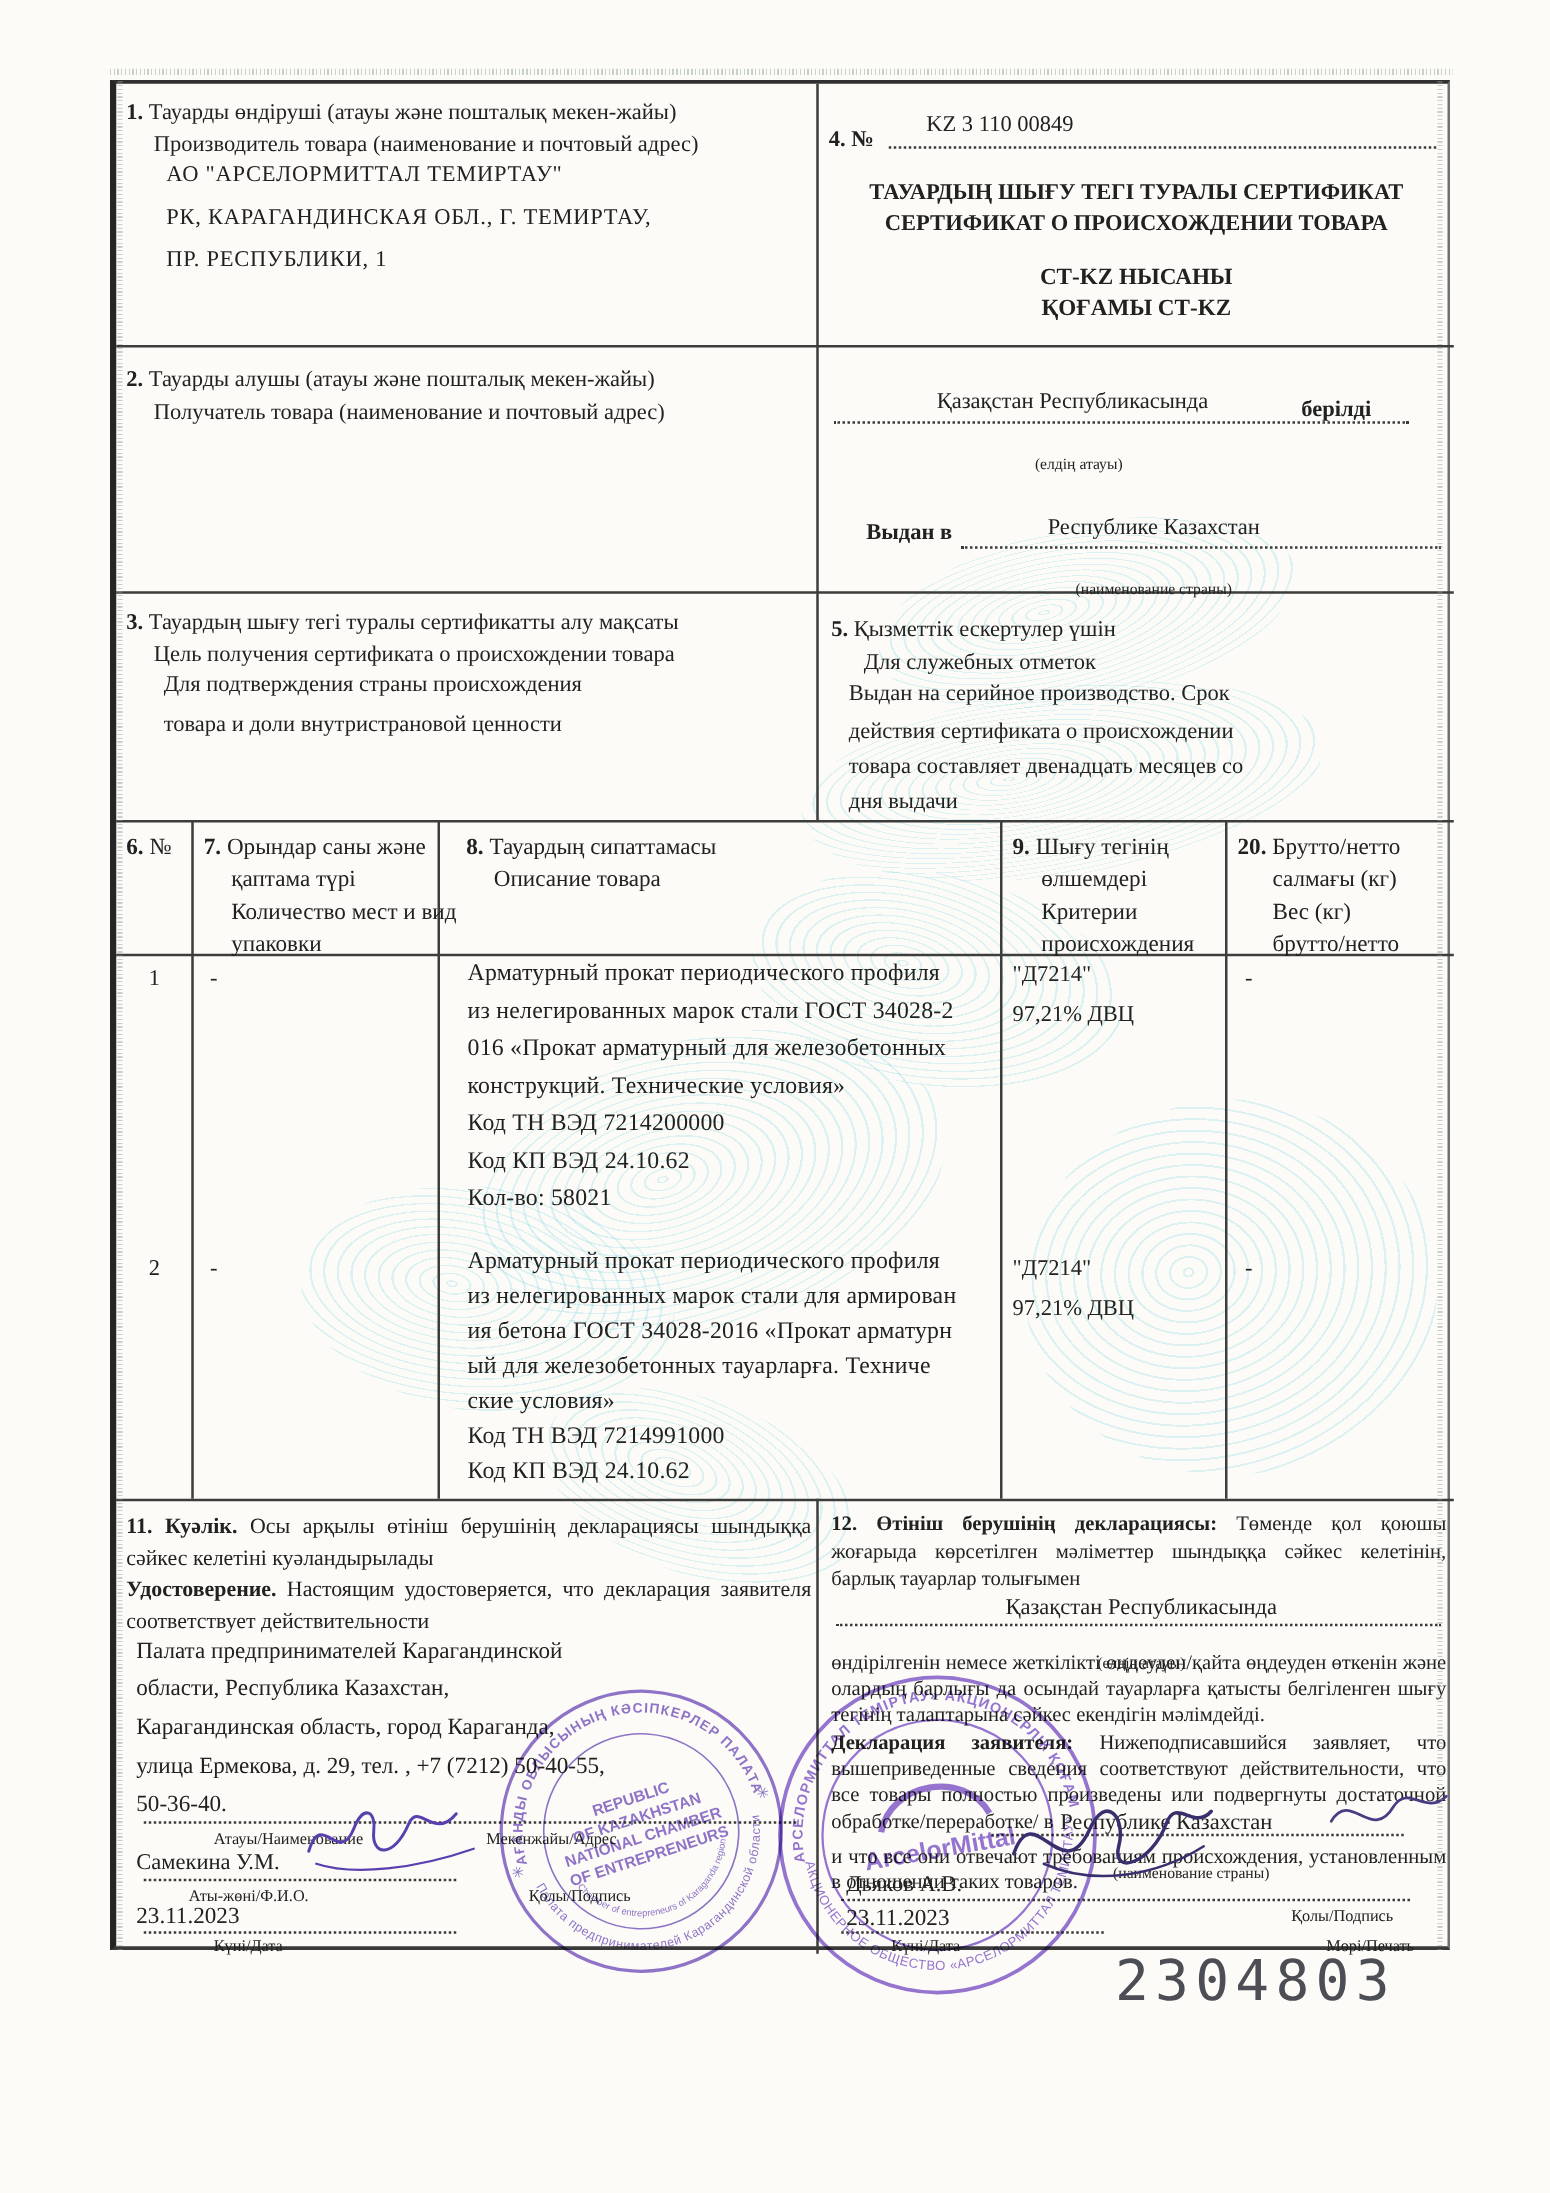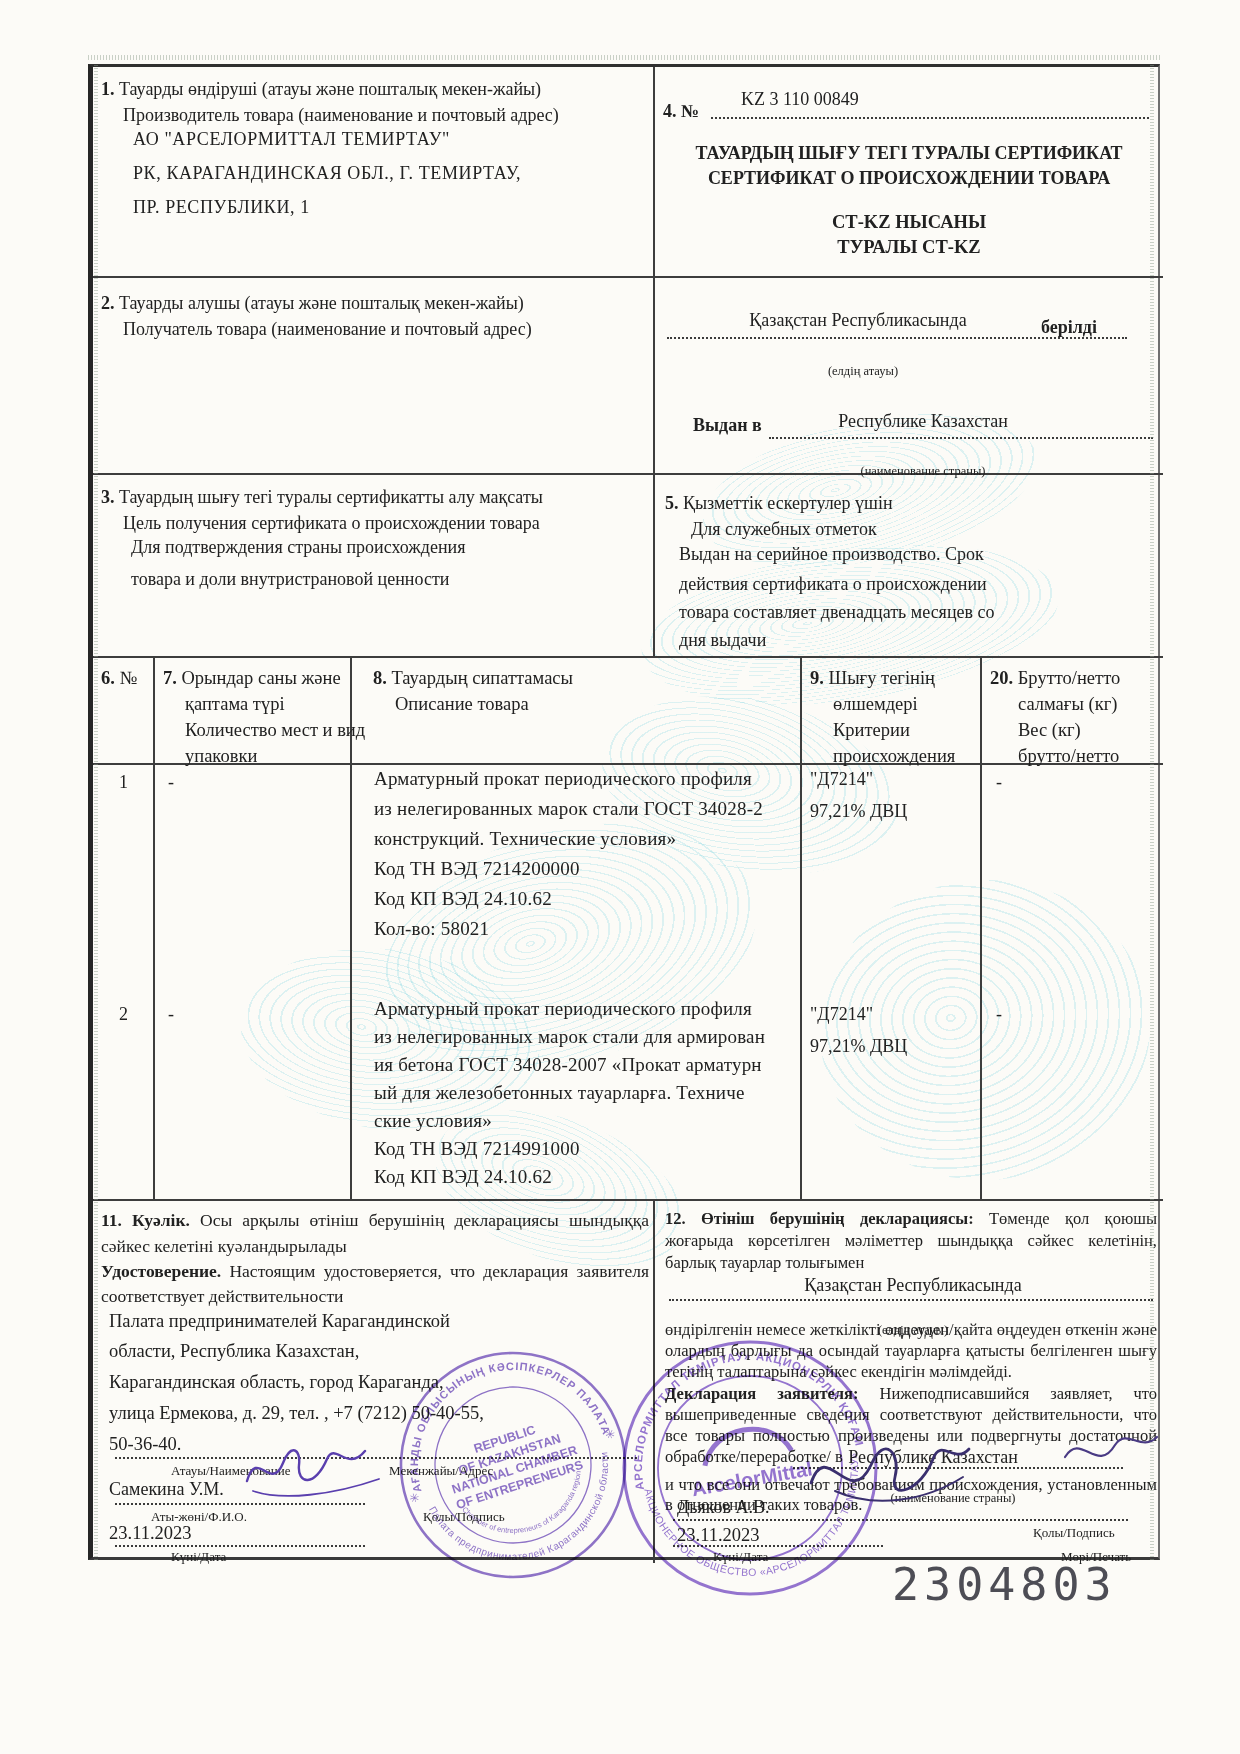--- a/index.html
+++ b/index.html
@@ -78,21 +78,21 @@
   <div class="a nw f19" style="left:40px;top:62px;letter-spacing:.6px">АО "АРСЕЛОРМИТТАЛ ТЕМИРТАУ"</div>
   <div class="a nw f19" style="left:40px;top:96px;letter-spacing:.6px">РК, КАРАГАНДИНСКАЯ ОБЛ., Г. ТЕМИРТАУ,</div>
   <div class="a nw f19" style="left:40px;top:130px;letter-spacing:.6px">ПР. РЕСПУБЛИКИ, 1</div>
 
   <div class="a nw f19 b" style="left:570px;top:34px">4. №</div>
   <div class="a nw f19" style="left:648px;top:22px">KZ 3 110 00849</div>
   <div class="dot" style="left:618px;top:50px;width:438px"></div>
   <div class="a f19 b ctr nw" style="left:566px;top:76px;width:500px">ТАУАРДЫҢ ШЫҒУ ТЕГІ ТУРАЛЫ СЕРТИФИКАТ</div>
   <div class="a f19 b ctr nw" style="left:566px;top:101px;width:500px">СЕРТИФИКАТ О ПРОИСХОЖДЕНИИ ТОВАРА</div>
   <div class="a f18 b ctr nw" style="left:566px;top:145px;width:500px">СТ-KZ НЫСАНЫ</div>
-  <div class="a f18 b ctr nw" style="left:566px;top:170px;width:500px">ТУРАЛЫ СТ-KZ</div>
+  <div class="a f18 b ctr nw" style="left:566px;top:170px;width:500px">ҚОҒАМЫ СТ-KZ</div>
 
   <div class="a nw f19" style="left:8px;top:226px"><b>2.</b> <span>Тауарды алушы (атауы және пошталық мекен-жайы)</span></div>
   <div class="a nw f19" style="left:30px;top:252px">Получатель товара (наименование и почтовый адрес)</div>
   <div class="a nw f19 ctr" style="left:600px;top:243px;width:330px">Қазақстан Республикасында</div>
   <div class="dot" style="left:574px;top:270px;width:460px"></div>
   <div class="a nw f19 b" style="left:948px;top:250px">берілді</div>
   <div class="a hint ctr" style="left:640px;top:277px;width:260px">(елдің атауы)</div>
   <div class="a nw f19 b" style="left:600px;top:348px">Выдан в</div>
   <div class="a nw f19 ctr" style="left:680px;top:344px;width:300px">Республике Казахстан</div>
   <div class="dot" style="left:676px;top:370px;width:384px"></div>
@@ -124,35 +124,36 @@
   <div class="a nw f18" style="left:897px;top:601px"><b>20.</b> <span>Брутто/нетто</span></div>
   <div class="a nw f18" style="left:925px;top:627px">салмағы (кг)</div>
   <div class="a nw f18" style="left:925px;top:653px">Вес (кг)</div>
   <div class="a nw f18" style="left:925px;top:679px">брутто/нетто</div>
 
   <div class="a nw f19" style="left:26px;top:705px">1</div>
   <div class="a nw f19" style="left:75px;top:705px">-</div>
   <div class="desc" style="left:281px;top:697px;width:424px;line-height:30px">
     <div>Арматурный прокат периодического профиля</div>
     <div>из нелегированных марок стали ГОСТ 34028-2</div>
+    <div>016 «Прокат арматурный для железобетонных</div>
     <div>конструкций. Технические условия»</div>
     <div>Код ТН ВЭД 7214200000</div>
     <div>Код КП ВЭД 24.10.62</div>
     <div>Кол-во: 58021</div>
   </div>
   <div class="a nw f19" style="left:717px;top:702px">"Д7214"</div>
   <div class="a nw f19" style="left:717px;top:734px">97,21% ДВЦ</div>
   <div class="a nw f19" style="left:903px;top:705px">-</div>
 
   <div class="a nw f19" style="left:26px;top:937px">2</div>
   <div class="a nw f19" style="left:75px;top:937px">-</div>
   <div class="desc" style="left:281px;top:928px;width:424px;line-height:28px">
     <div>Арматурный прокат периодического профиля</div>
     <div>из нелегированных марок стали для армирован</div>
-    <div>ия бетона ГОСТ 34028-2007 «Прокат арматурн</div>
+    <div>ия бетона ГОСТ 34028-2016 «Прокат арматурн</div>
     <div>ый для железобетонных тауарларға. Техниче</div>
     <div>ские условия»</div>
     <div>Код ТН ВЭД 7214991000</div>
     <div>Код КП ВЭД 24.10.62</div>
   </div>
   <div class="a nw f19" style="left:717px;top:937px">"Д7214"</div>
   <div class="a nw f19" style="left:717px;top:969px">97,21% ДВЦ</div>
   <div class="a nw f19" style="left:903px;top:937px">-</div>
 
   <div class="a j p11" style="left:8px;top:1140px;width:548px"><b>11. Куәлік.</b> <span>Осы арқылы өтініш берушінің декларациясы шындыққа сәйкес келетіні куәландырылады</span></div>

